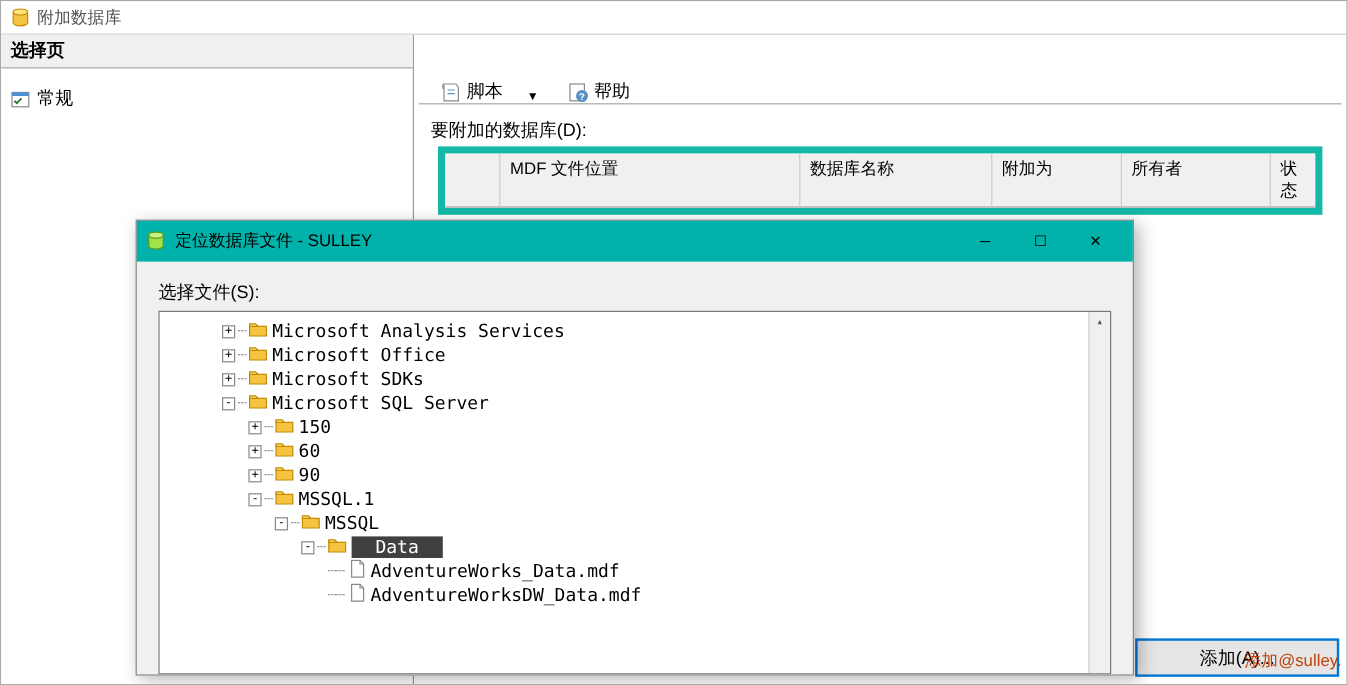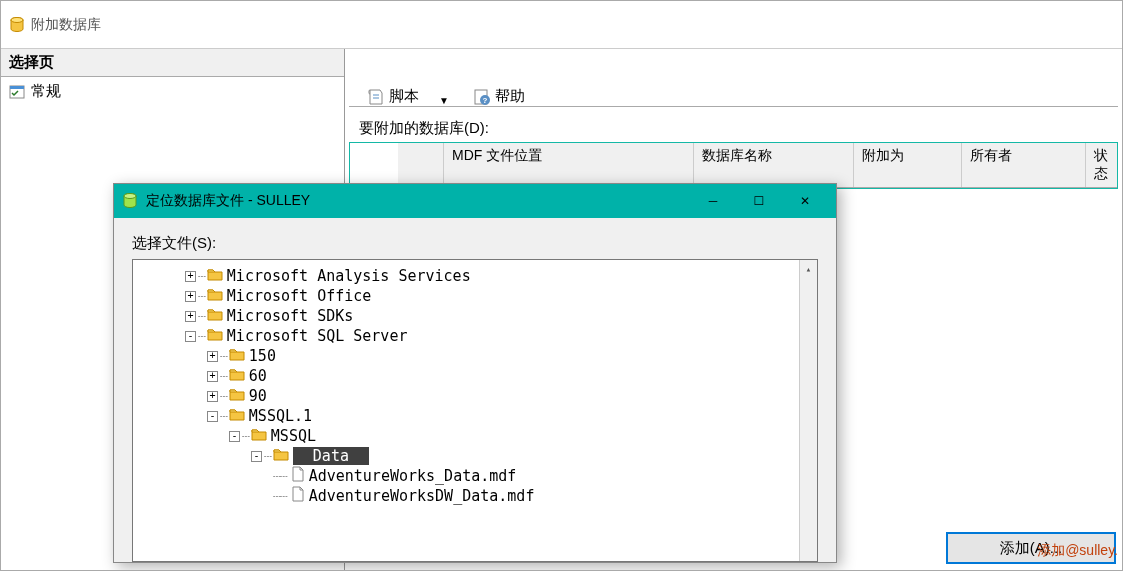--- a/index.html
+++ b/index.html
@@ -13,21 +13,21 @@
       position: relative;
       border: 1px solid #aaa;
     }
     .main-window {
       width: 100%;
       height: 100%;
       display: flex;
       flex-direction: column;
     }
     .titlebar {
-      height: 48px;
+      height: 28px;
       display: flex;
       align-items: center;
       padding: 0 8px;
       background: #fff;
       border-bottom: 1px solid #ccc;
     }
     .db-icon {
       width: 16px;
       height: 16px;
       margin-right: 6px;
@@ -46,21 +46,21 @@
       background: #fff;
     }
     .sidebar-header {
       padding: 4px 8px;
       font-weight: bold;
       font-size: 15px;
       border-bottom: 1px solid #aaa;
       background: #f0f0f0;
     }
     .sidebar-item {
-      padding: 5px 8px;
+      padding: 16px 8px;
       display: flex;
       align-items: center;
       gap: 6px;
       font-size: 15px;
     }
     .prop-icon {
       width: 16px;
       height: 14px;
     }
     .content {
@@ -90,24 +90,23 @@
     }
     .dropdown-arrow {
       font-size: 10px;
       margin: 0 8px 0 4px;
     }
     .section-label {
       padding: 8px 14px 4px;
       font-size: 15px;
     }
     .table-area {
-      margin: 0 4px;
-      border: 1px solid #14b8a6;
-      background: #fff;
-      padding-left: 48px;
+      margin: 0 20px;
+      border: 6px solid #14b8a6;
+      background: #fff;
     }
     .table-header {
       display: flex;
       background: #f0f0f0;
       border-bottom: 1px solid #aaa;
     }
     .th {
       padding: 4px 8px;
       border-right: 1px solid #ccc;
       font-size: 14px;
@@ -117,21 +116,21 @@
     .th.dbname { width: 160px; }
     .th.attach { width: 108px; }
     .th.owner { width: 124px; }
     .th.status { flex: 1; border-right: none; }
 
     
     .modal {
       position: absolute;
       left: 112px;
       top: 182px;
-      width: 724px;
+      width: 832px;
       height: 380px;
       background: #f0f0f0;
       box-shadow: 4px 4px 14px rgba(0,0,0,0.3);
       border: 1px solid #888;
       display: flex;
       flex-direction: column;
     }
     .modal-titlebar {
       height: 34px;
       background: #00b2a9;

